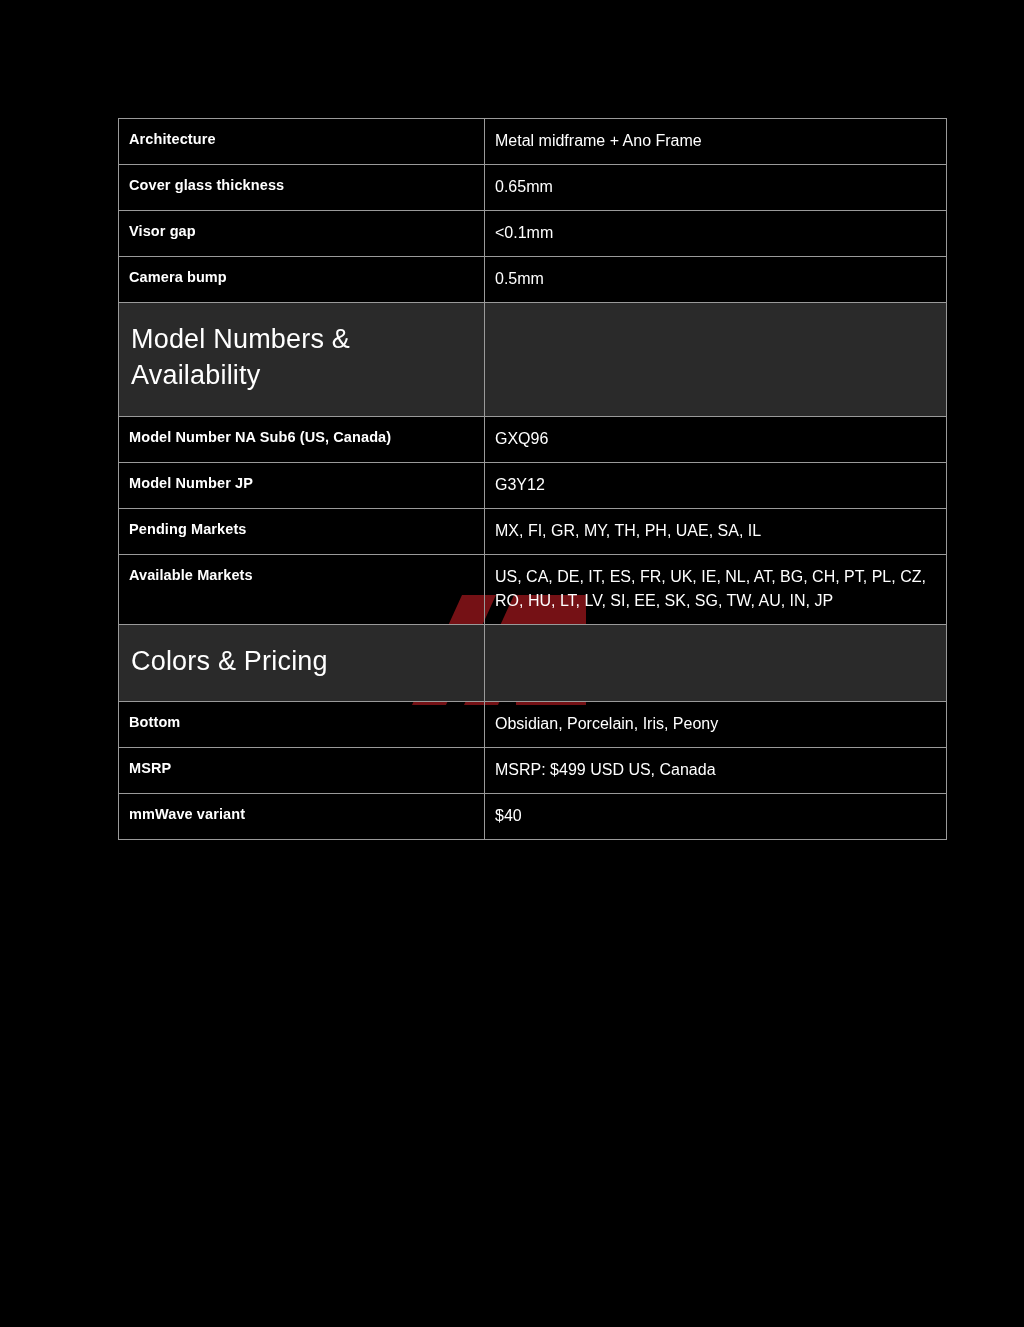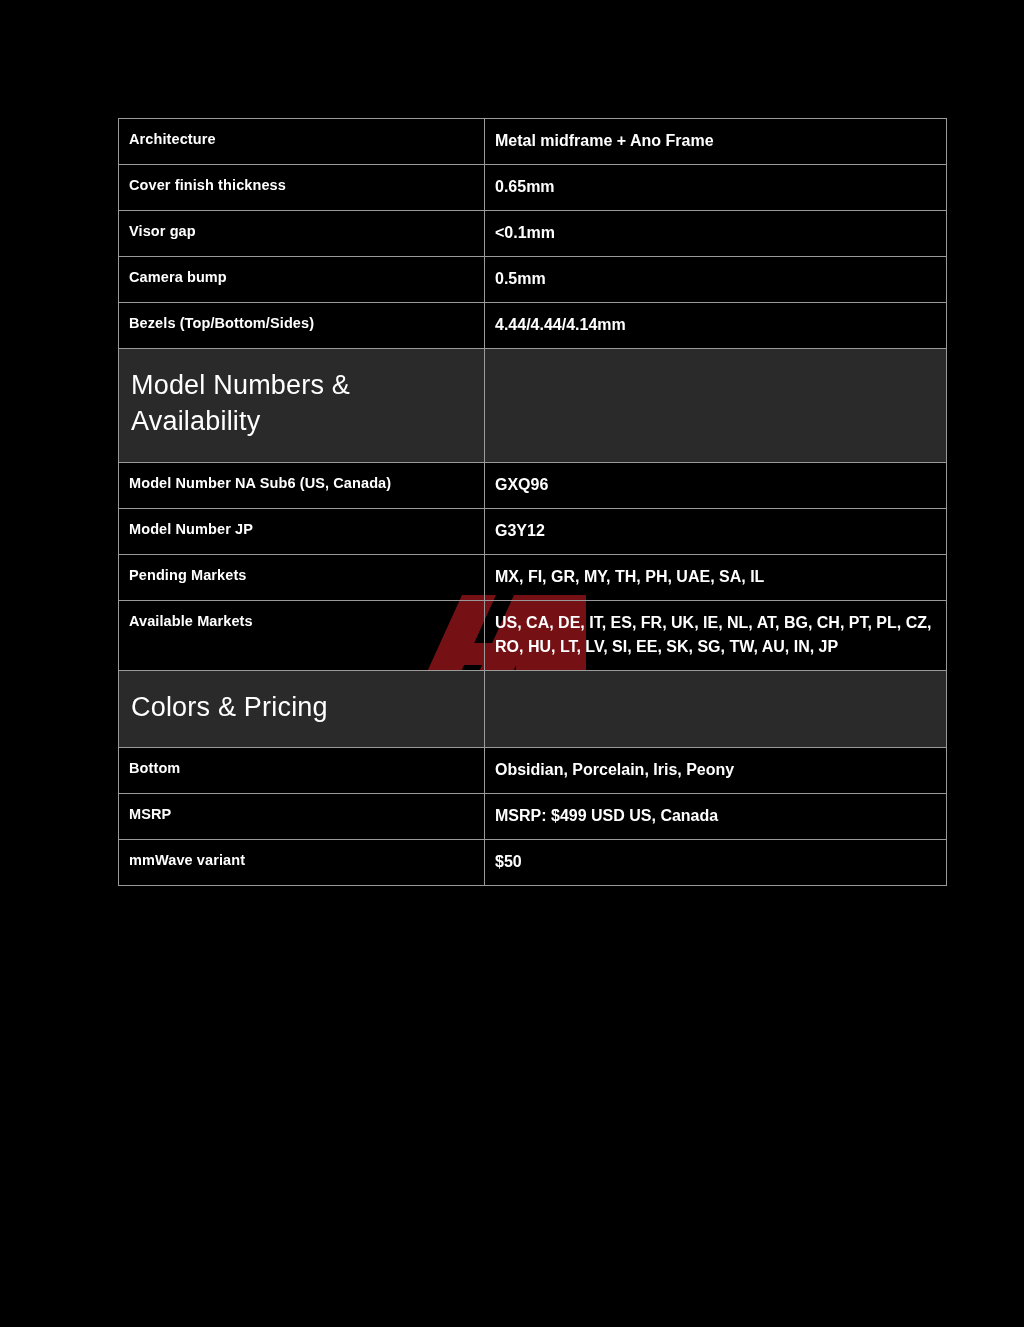--- a/index.html
+++ b/index.html
@@ -49,21 +49,21 @@
   td.label {
     width: 345px;
     font-size: 14.5px;
     font-weight: bold;
     letter-spacing: 0.1px;
     line-height: 1.45;
   }
   td.value {
     width: 441px;
     font-size: 16px;
-    font-weight: bold;
+    font-weight: normal;
     line-height: 1.5;
     color: #f2f2f2;
   }
   tr.section td {
     background: #2a2a2a;
   }
   tr.section td.label {
     font-size: 27px;
     font-weight: normal;
     line-height: 1.35;
@@ -96,34 +96,30 @@
   </div>
 
   <div id="spec-table-wrap">
     <table class="spec">
       <tbody>
         <tr>
           <td class="label">Architecture</td>
           <td class="value">Metal midframe + Ano Frame</td>
         </tr>
         <tr>
-          <td class="label">Cover finish thickness</td>
+          <td class="label">Cover glass thickness</td>
           <td class="value">0.65mm</td>
         </tr>
         <tr>
           <td class="label">Visor gap</td>
           <td class="value">&lt;0.1mm</td>
         </tr>
         <tr>
           <td class="label">Camera bump</td>
           <td class="value">0.5mm</td>
-        </tr>
-        <tr>
-          <td class="label cell-pad-tall">Bezels (Top/Bottom/Sides)</td>
-          <td class="value cell-pad-tall">4.44/4.44/4.14mm</td>
         </tr>
         <tr class="section">
           <td class="label">Model Numbers &amp; Availability</td>
           <td class="value"></td>
         </tr>
         <tr>
           <td class="label">Model Number NA Sub6 (US, Canada)</td>
           <td class="value">GXQ96</td>
         </tr>
         <tr>
@@ -145,19 +141,19 @@
         <tr>
           <td class="label">Bottom</td>
           <td class="value">Obsidian, Porcelain, Iris, Peony</td>
         </tr>
         <tr>
           <td class="label">MSRP</td>
           <td class="value">MSRP: $499 USD US, Canada</td>
         </tr>
         <tr>
           <td class="label">mmWave variant</td>
-          <td class="value">$50</td>
+          <td class="value">$40</td>
         </tr>
       </tbody>
     </table>
   </div>
 
 </div>
 
 </body></html>

